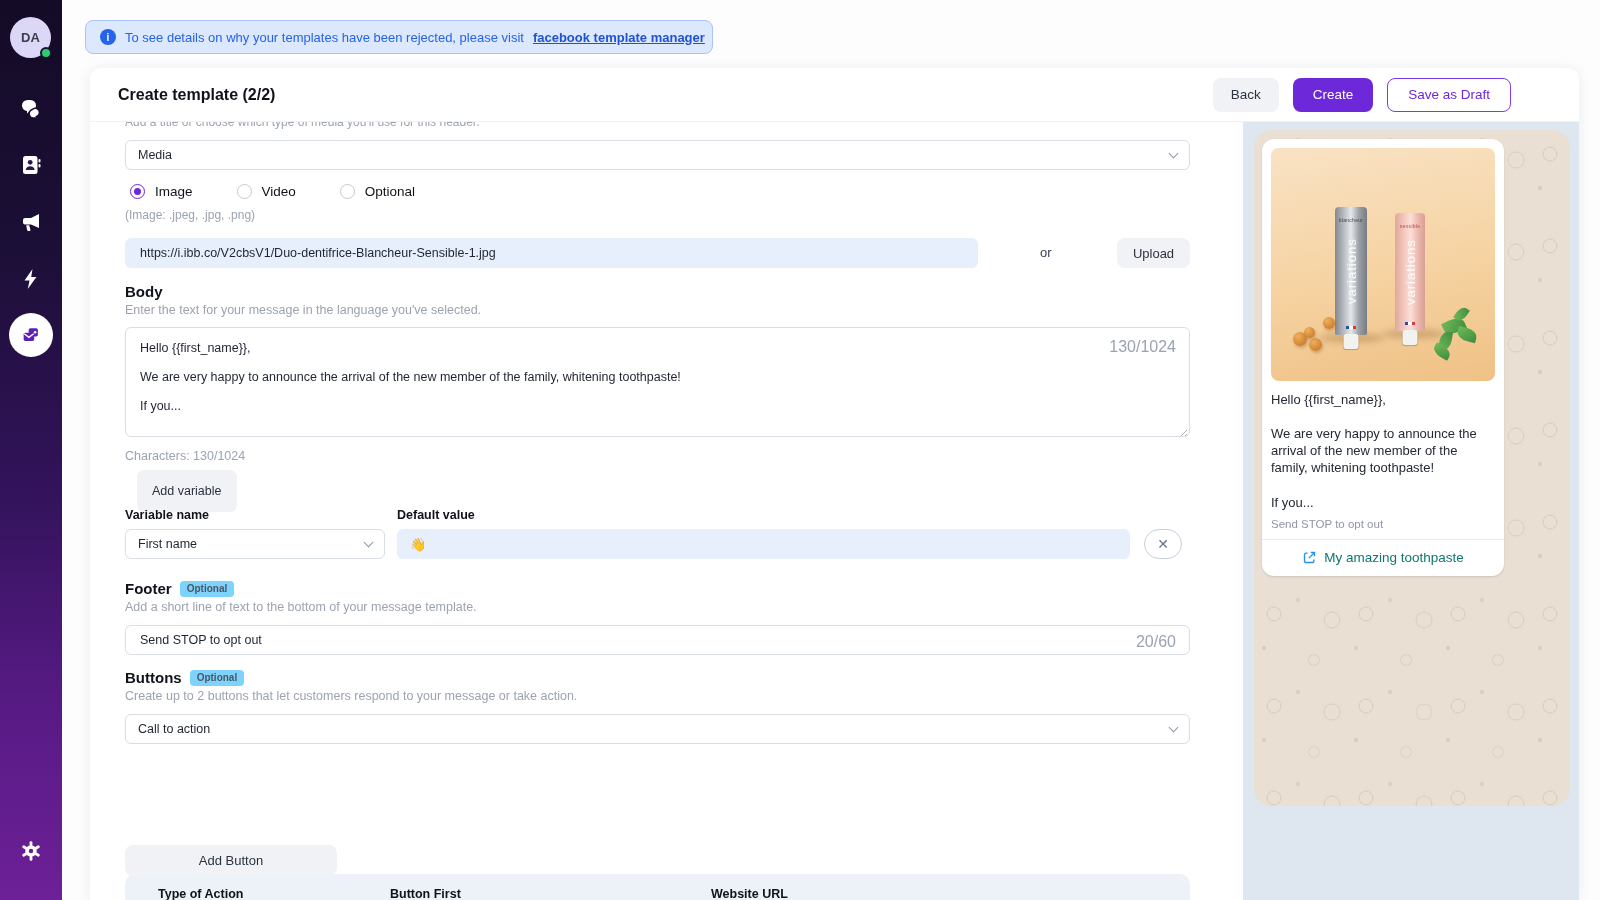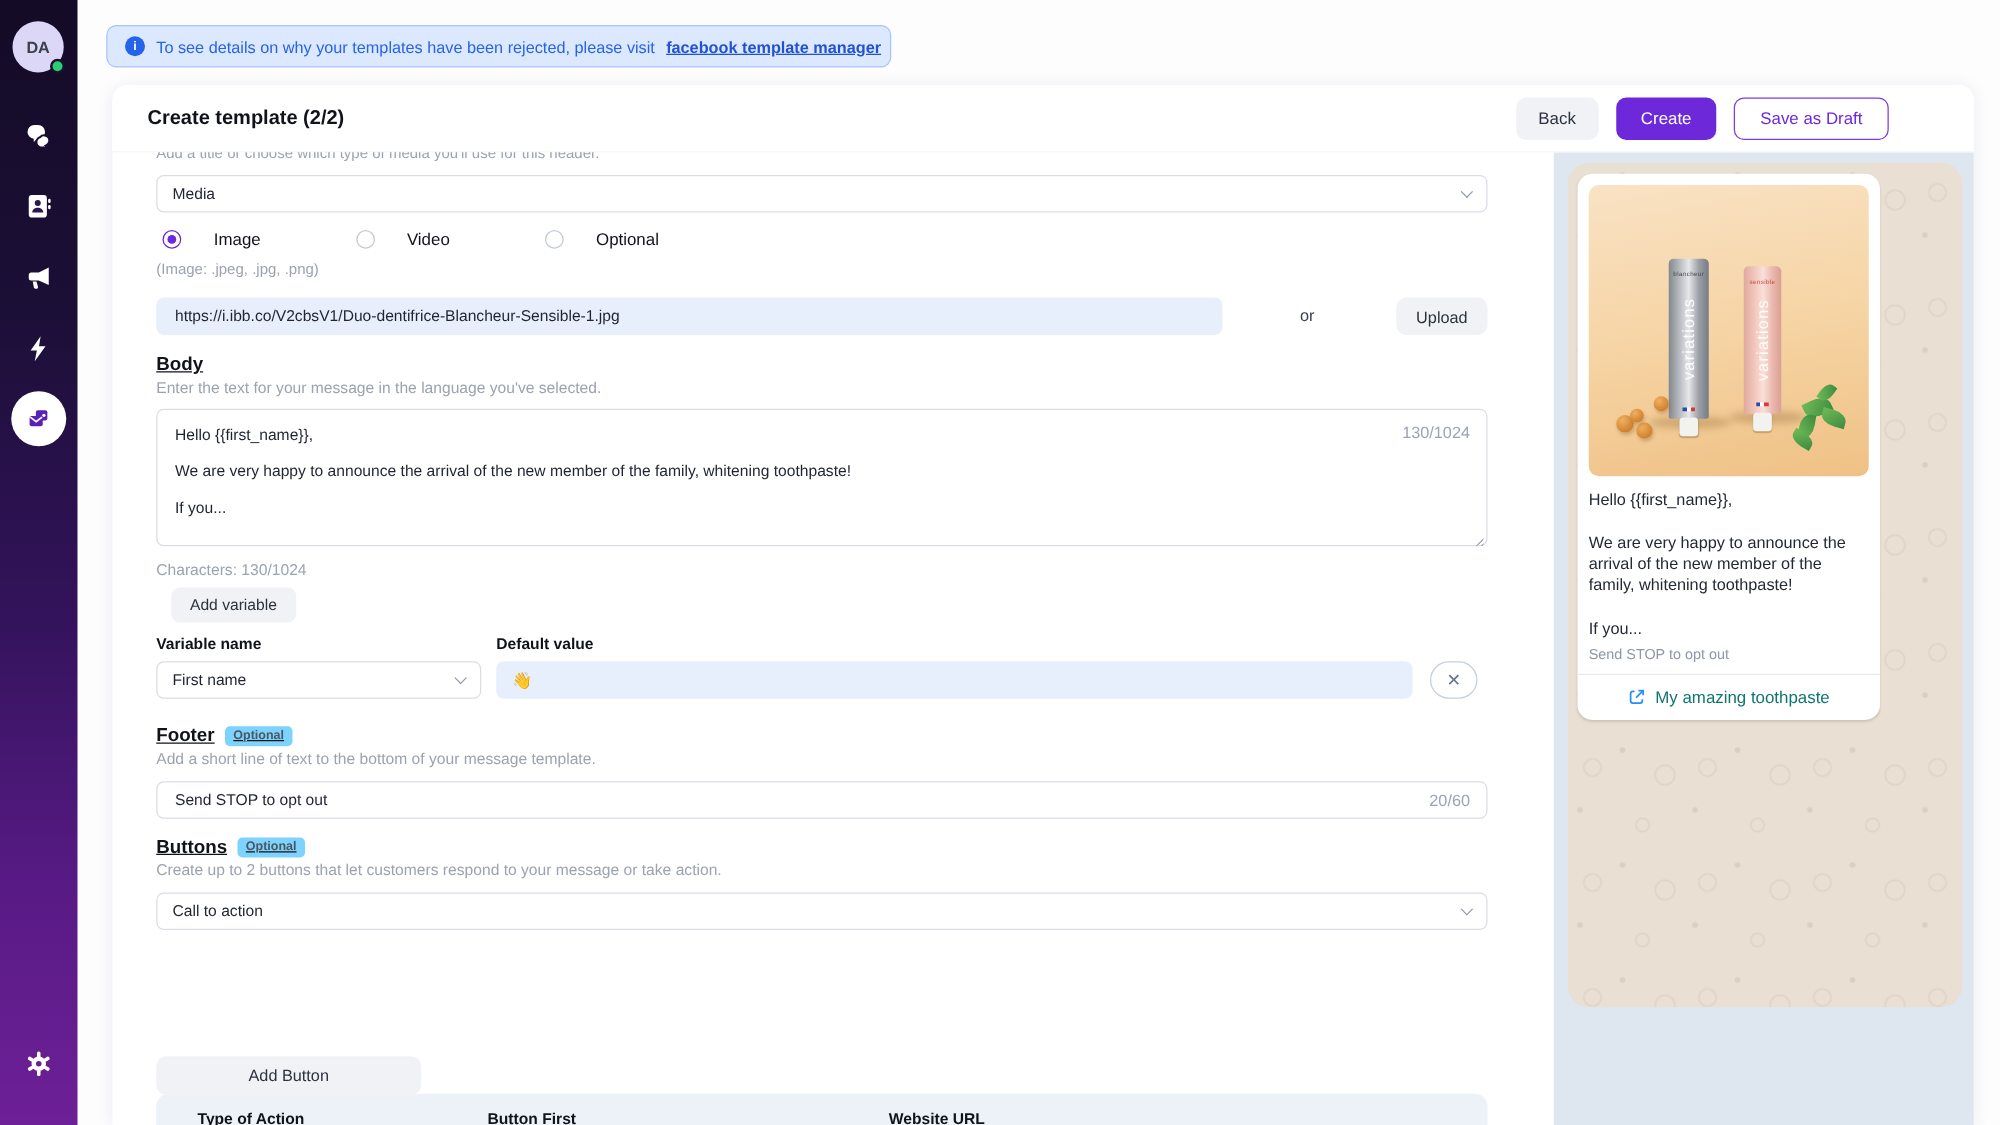--- a/index.html
+++ b/index.html
@@ -44,31 +44,31 @@
   .btn-outline { background:#fff; border:1.5px solid #7c3aed; color:#6d28d9; padding:0 20px; }
 
   
   .form { position:absolute; left:35px; top:54px; width:1065px; height:778px; z-index:1; }
   .abs { position:absolute; }
   .hint-cut { top:-7px; left:0; font-size:12px; color:#9ca3af; white-space:nowrap; }
   .field { background:#fff; border:1px solid #d9dde4; border-radius:6px; height:30px;
     display:flex; align-items:center; padding:0 12px; font-size:12.5px; color:#1f2430; }
   .chev { width:7px; height:7px; border-right:1.5px solid #8f98a8; border-bottom:1.5px solid #8f98a8;
     transform:rotate(45deg); margin-left:auto; margin-top:-3px; flex:none; }
-  .sec-title { font-size:15px; font-weight:bold; color:#10131a; display:flex; align-items:center; gap:8px;text-decoration:underline; }
+  .sec-title { font-size:15px; font-weight:bold; color:#10131a; display:flex; align-items:center; gap:8px; }
   .badge { background:#7dd3fc; color:#4b5563; font-size:10px; font-weight:bold; border-radius:4px;
     padding:3px 7px; line-height:1; }
   .desc { font-size:12.5px; color:#9ca3af; }
   .lbl { font-size:12.5px; font-weight:bold; color:#10131a; }
-  .counter { color:#9aa3b2; font-size:13px; }
+  .counter { color:#9aa3b2; font-size:16px; }
   input.in, textarea.in { font-family:"Liberation Sans",sans-serif; font-size:12.5px; color:#1f2430;
     border:1px solid #d9dde4; border-radius:6px; background:#fff; outline:none; }
   input.in::placeholder { color:#b8bfcc; }
   .in-blue { background:#e8effc !important; border-color:#e8effc !important; }
-  .radio-row { display:flex; align-items:flex-end; gap:26px; font-size:13.5px; color:#10131a; }
+  .radio-row { display:flex; align-items:flex-end; gap:10px; font-size:13.5px; color:#10131a; }
   .radio { width:15px; height:15px; border-radius:50%; border:1.5px solid #c3c9d4; background:#fff;
     position:relative; cursor:pointer; flex:none; }
   .radio.sel { border-color:#6d28d9; }
   .radio.sel::after { content:""; position:absolute; left:3px; top:3px; width:7px; height:7px;
     border-radius:50%; background:#6d28d9; }
   .ta-wrap { position:relative; }
   textarea.in { width:1065px; height:110px; padding:13px 70px 10px 14px; resize:none; line-height:1.15; }
   .ta-count { position:absolute; top:11px; right:14px; }
   .ta-grip { position:absolute; right:3px; bottom:5px; width:9px; height:9px;
     background:repeating-linear-gradient(135deg, transparent 0 2px, #aab2c0 2px 3px);
@@ -229,21 +229,21 @@
 
 We are very happy to announce the arrival of the new member of the family, whitening toothpaste!
 
 If you...</textarea>
       <span class="ta-count counter">130/1024</span>
       <span class="ta-grip"></span>
     </div>
 
     <div class="abs counter" style="top:327px; left:0; font-size:12.5px;">Characters: 130/1024</div>
 
-    <button class="btn btn-gray abs" style="top:348px; left:12px; height:28px; font-size:12.5px; padding:0 15px; border-radius:7px;">Add variable</button>
+    <button class="btn btn-gray abs" style="top:348px; left:12px; height:42px; font-size:12.5px; padding:0 15px; border-radius:7px;">Add variable</button>
 
     <div class="abs lbl" style="top:386px; left:0;">Variable name</div>
     <div class="abs lbl" style="top:386px; left:272px;">Default value</div>
 
     <div class="abs field" style="top:407px; left:0; width:260px;">
       <span>First name</span>
       <span class="chev"></span>
     </div>
     <input class="abs in in-blue" style="top: 407px; left: 272px; width: 733px; height: 30px; padding: 0px 12px; font-size: 13px;" value="👋">
     <div class="abs pill-x" style="top:407px; left:1019px;">

